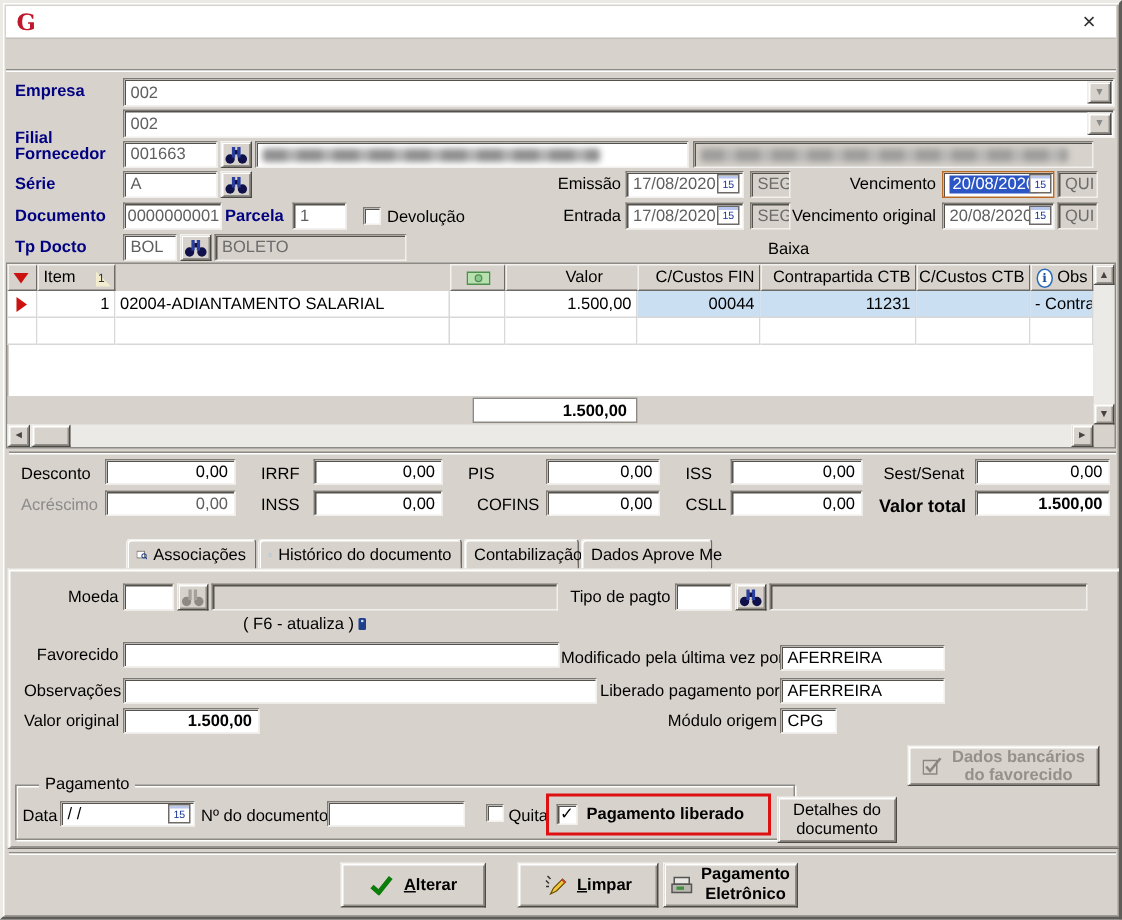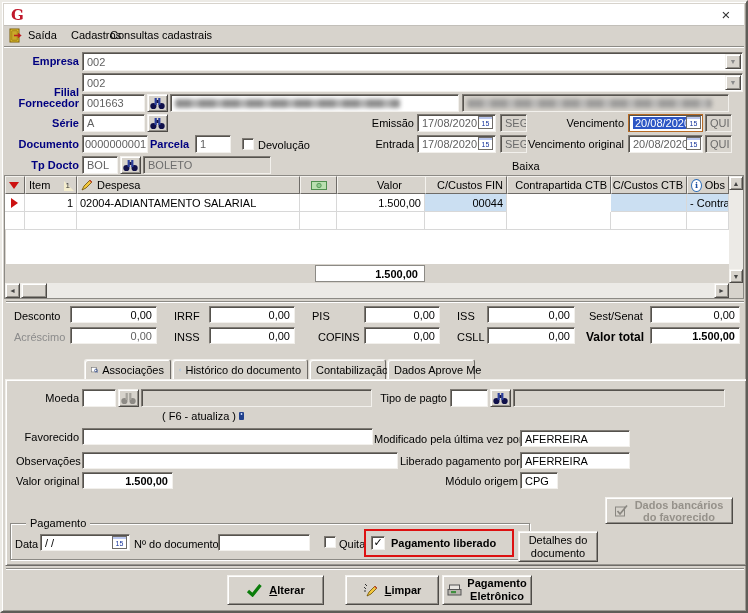--- a/index.html
+++ b/index.html
@@ -8,21 +8,21 @@
     border:2px solid;border-color:#eceae5 #5f5d58 #5f5d58 #eceae5;
     box-shadow:inset 1px 1px 0 #ffffff, inset -1px -1px 0 #9d9a93;box-sizing:border-box;overflow:hidden;}
   .abs{position:absolute;box-sizing:border-box;}
   .flex{display:flex;align-items:center;}
   .titlebar{left:2px;top:2px;width:740px;height:22px;background:#ffffff;border-bottom:1px solid #c2bfb9;}
   .wtitle{font-size:12px;color:#000;}
   .logo{color:#c0182b;font-weight:bold;font-size:15px;font-family:"DejaVu Serif",serif;}
   .closex{font-size:15px;color:#333;width:20px;height:16px;display:flex;align-items:center;justify-content:center;cursor:default;}
   .menuitem{padding:2px 4px;}
   .etched{height:2px;border-top:1px solid #8c8a85;border-bottom:1px solid #ffffff;}
-  .bluelbl{color:#000080;font-weight:bold;text-align:right;white-space:nowrap;}
+  .bluelbl{color:#000080;font-weight:bold;white-space:nowrap;}
   .lbl{color:#000;text-align:right;white-space:nowrap;}
   .field{background:#fff;border:1px solid;border-color:#7e7a74 #f2f0ec #f2f0ec #7e7a74;
     box-shadow:inset 1px 1px 0 #55524d;padding:1px 4px;display:flex;align-items:center;overflow:hidden;white-space:nowrap;}
   .ro{background:#d7d3cc;color:#6c6c6c;}
   .dim{color:#5f5f5f;}
   .num{justify-content:flex-end;}
   .btn3d{background:#d7d3cc;border:1px solid;border-color:#f4f2ee #4e4b47 #4e4b47 #f4f2ee;
     box-shadow:inset 1px 1px 0 #fff, inset -1px -1px 0 #918e88;display:flex;align-items:center;justify-content:center;}
   .lkp{width:21px;}
   .cb{width:12px;height:12px;background:#fff;border:1px solid;border-color:#7e7a74 #f2f0ec #f2f0ec #7e7a74;
@@ -61,32 +61,20 @@
 </head>
 <body>
 
 <div id="win">
 
   <div class="abs titlebar flex">
     <span class="logo" style="margin-left:7px">G</span>
     <span class="closex abs" style="right:8px;top:2px">×</span>
   </div>
 
-  <div class="abs" style="left:2px;top:24px;width:740px;height:20px">
-    <span class="abs" style="left:5px;top:2px">
-      <svg width="13" height="15" viewBox="0 0 13 15">
-          <rect x="1" y="1" width="9" height="13" fill="#f2d23b" stroke="#7a5a00"></rect>
-          <rect x="2.8" y="2.8" width="5.4" height="9.4" fill="#caa92a" stroke="#7a5a00" stroke-width="0.6"></rect>
-          <path d="M5 7.5 h6 M9 5.5 l2.6 2 L9 9.5" stroke="#bb2222" stroke-width="1.3" fill="none"></path>
-        </svg>
-    </span>
-    <span class="abs menuitem" style="left:20px;top:1px">Saída</span>
-    <span class="abs menuitem" style="left:63px;top:1px">Cadastros</span>
-    <span class="abs menuitem" style="left:102px;top:1px">Consultas cadastrais</span>
-  </div>
   <div class="abs etched" style="left:2px;top:44px;width:740px"></div>
 
   <div class="abs bluelbl" style="left:8px;top:53px;width:69px">Empresa</div>
   <div class="abs field" style="left:80px;top:50px;width:661px;height:19px">
     <span class="dim">002</span>
     <span class="abs btn3d" style="right:1px;top:1px;width:16px;height:15px">
         <span class="ddglyph">▼</span>
       </span>
   </div>
 
@@ -188,27 +176,20 @@
   <div class="abs gh" style="left:3px;top:174px;width:20px;height:18px">
       <span class="tri-d-red"></span>
     </div>
   <div class="abs gh" style="left:23px;top:174px;width:52px;height:18px;justify-content:space-between">
     <span>Item</span>
     <span class="sortb">
         <span class="t"></span>
         <span class="n">1</span>
       </span>
   </div>
-  <div class="abs gh" style="left:75px;top:174px;width:223px;height:18px;gap:4px">
-    <svg width="12" height="12" viewBox="0 0 12 12">
-        <path d="M1 11 L3 7 L9 1 L11 3 L5 9 Z" fill="#f3c73d" stroke="#6b4e00" stroke-width="0.8"></path>
-        <path d="M9 1 L11 3 L10.2 3.8 L8.2 1.8 Z" fill="#d23b3b"></path>
-      </svg>
-    <span>Despesa</span>
-  </div>
   <div class="abs gh" style="left:298px;top:174px;width:37px;height:18px;justify-content:center">
     <svg width="16" height="11" viewBox="0 0 16 11">
         <rect x="0.5" y="1.5" width="15" height="8" fill="#b9e0b0" stroke="#4e8f4e"></rect>
         <circle cx="8" cy="5.5" r="2.2" fill="#8cc98c" stroke="#4e8f4e" stroke-width="0.8"></circle>
       </svg>
   </div>
   <div class="abs gh" style="left:335px;top:174px;width:105px;height:18px;justify-content:center">
       <span>Valor</span>
     </div>
   <div class="abs gh" style="left:423px;top:174px;width:82px;height:18px;justify-content:flex-end">
@@ -227,20 +208,21 @@
 
   <div class="abs" style="left:4px;top:192px;width:723px;height:70px;background:#fff"></div>
   <div class="abs gc" style="left:3px;top:192px;width:20px;height:18px;justify-content:center">
       <span class="tri-r"></span>
     </div>
   <div class="abs gc num" style="left:23px;top:192px;width:52px;height:18px">1</div>
   <div class="abs gc" style="left:75px;top:192px;width:223px;height:18px">02004-ADIANTAMENTO SALARIAL</div>
   <div class="abs gc" style="left:298px;top:192px;width:37px;height:18px"></div>
   <div class="abs gc num" style="left:335px;top:192px;width:88px;height:18px">1.500,00</div>
   <div class="abs gc num hl" style="left:423px;top:192px;width:82px;height:18px">00044</div>
+  <div class="abs gc num hl" style="left:505px;top:192px;width:104px;height:18px">11231</div>
   <div class="abs gc hl" style="left:609px;top:192px;width:76px;height:18px"></div>
   <div class="abs gc hl" style="left:685px;top:192px;width:42px;height:18px">- Contra</div>
   <div class="abs gc" style="left:3px;top:210px;width:20px;height:18px"></div>
   <div class="abs gc" style="left:23px;top:210px;width:52px;height:18px"></div>
   <div class="abs gc" style="left:75px;top:210px;width:223px;height:18px"></div>
   <div class="abs gc" style="left:298px;top:210px;width:37px;height:18px"></div>
   <div class="abs gc" style="left:335px;top:210px;width:88px;height:18px"></div>
   <div class="abs gc" style="left:423px;top:210px;width:82px;height:18px"></div>
   <div class="abs gc" style="left:505px;top:210px;width:104px;height:18px"></div>
   <div class="abs gc" style="left:609px;top:210px;width:76px;height:18px"></div>

